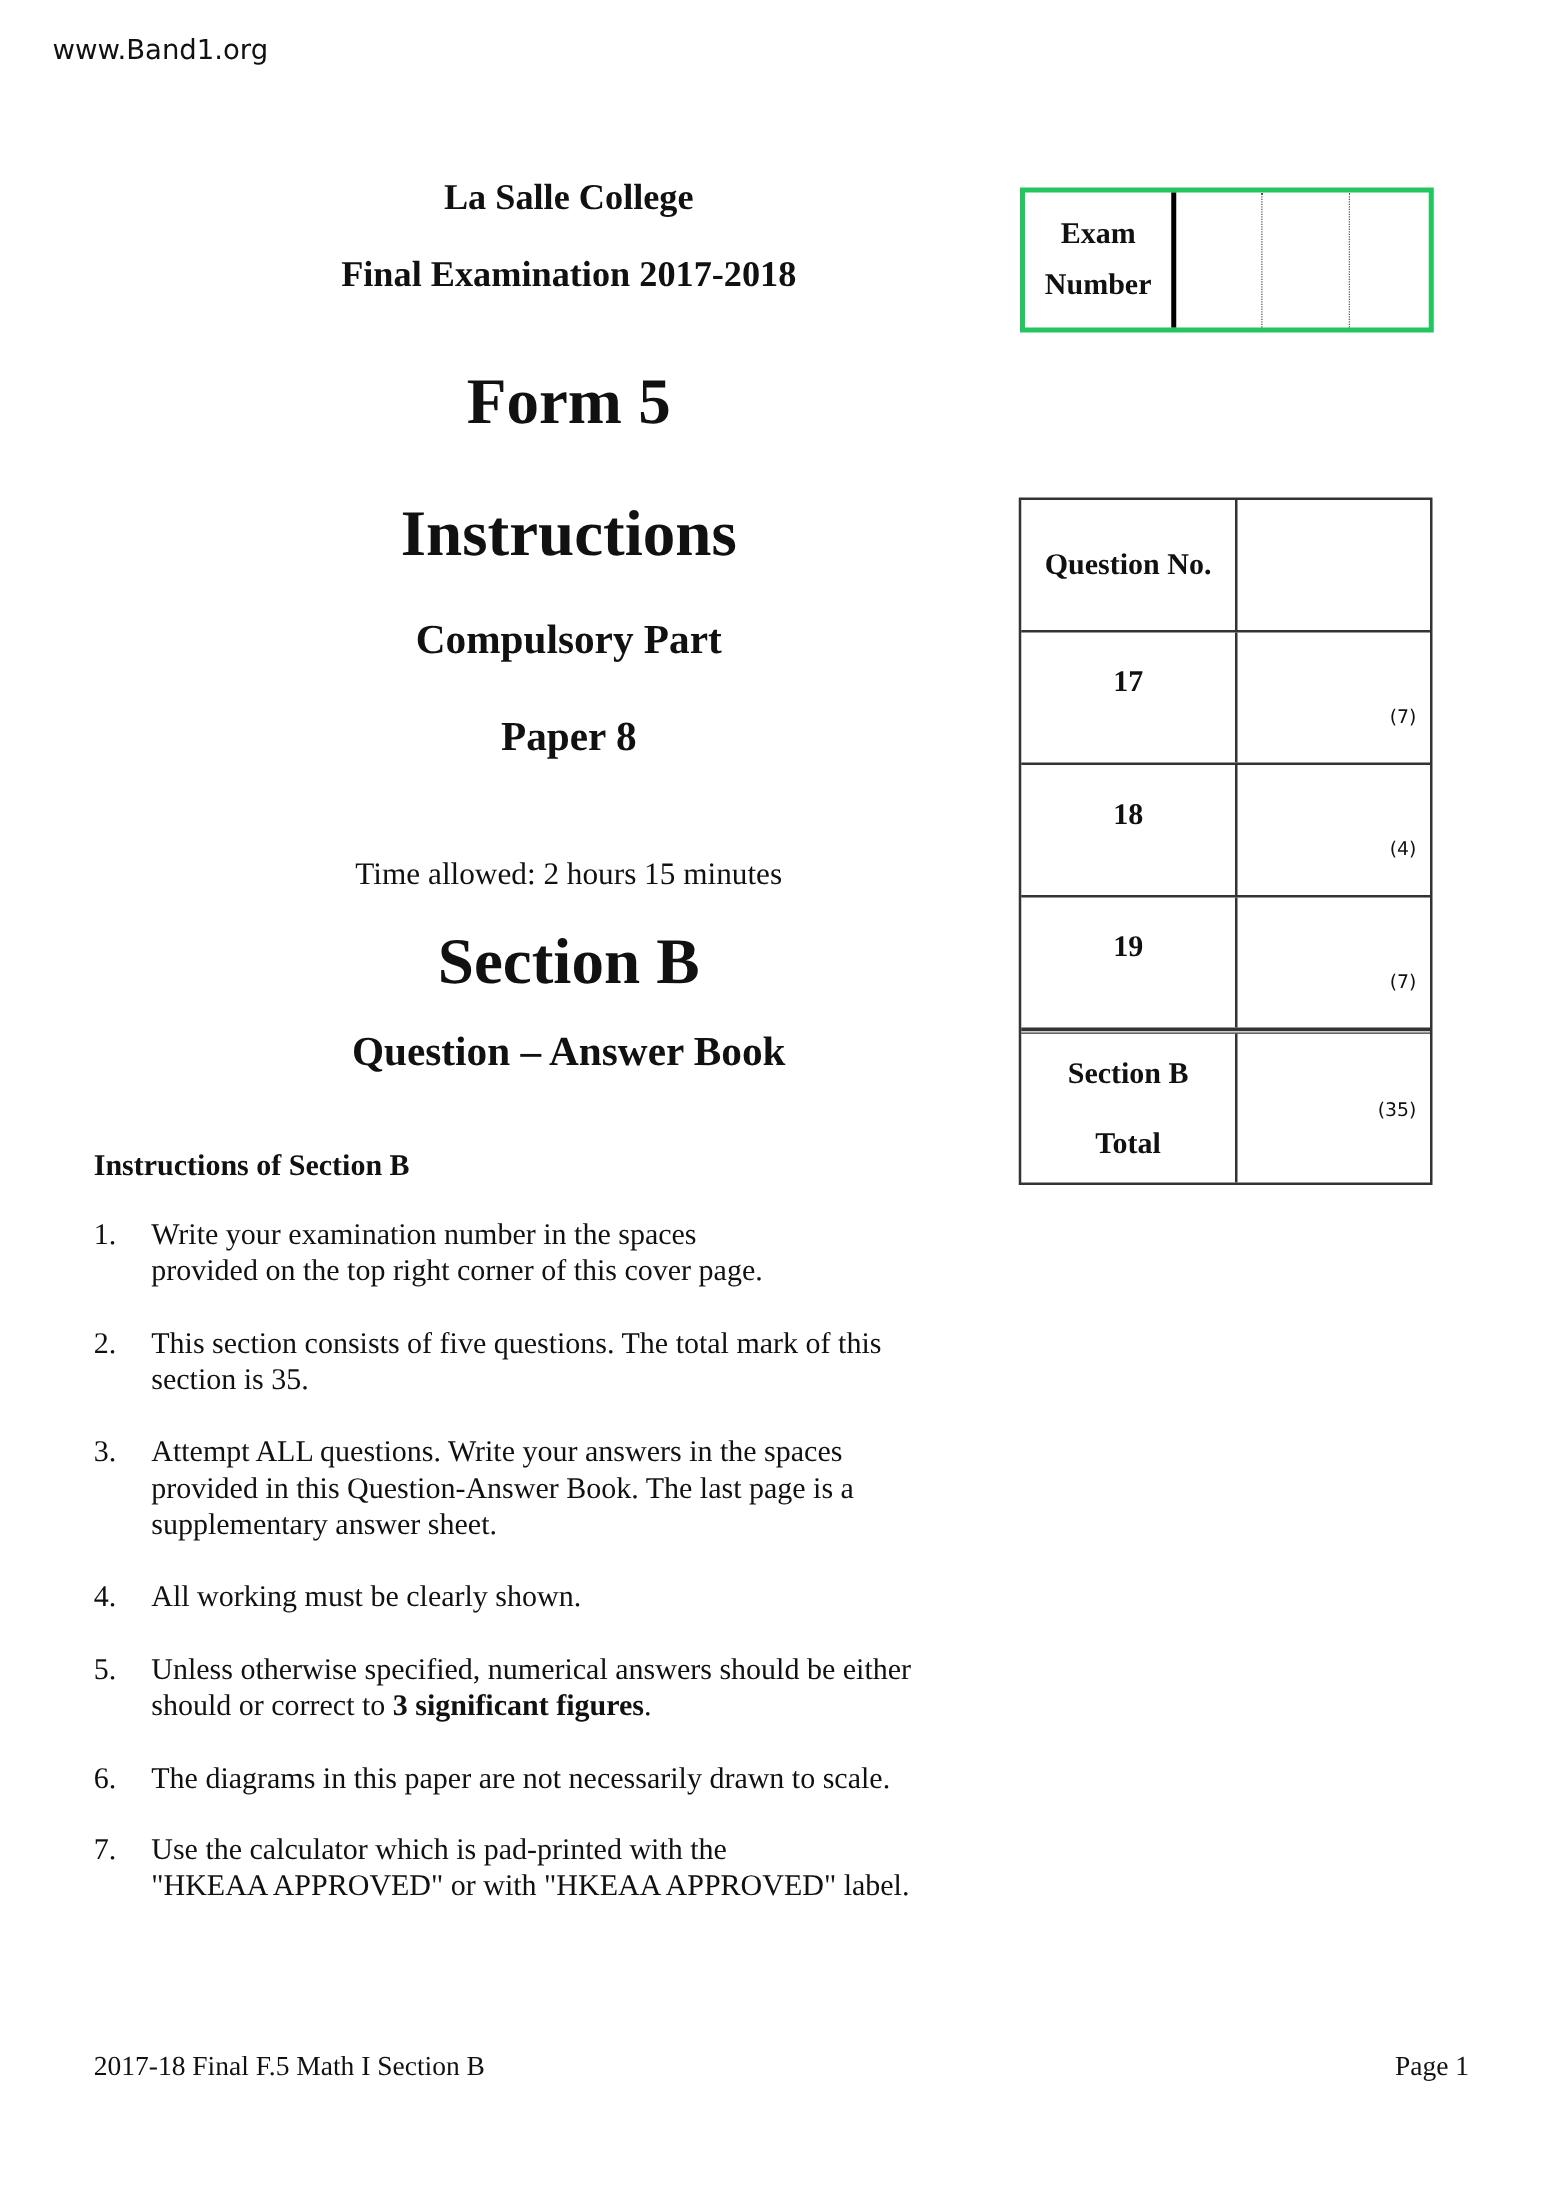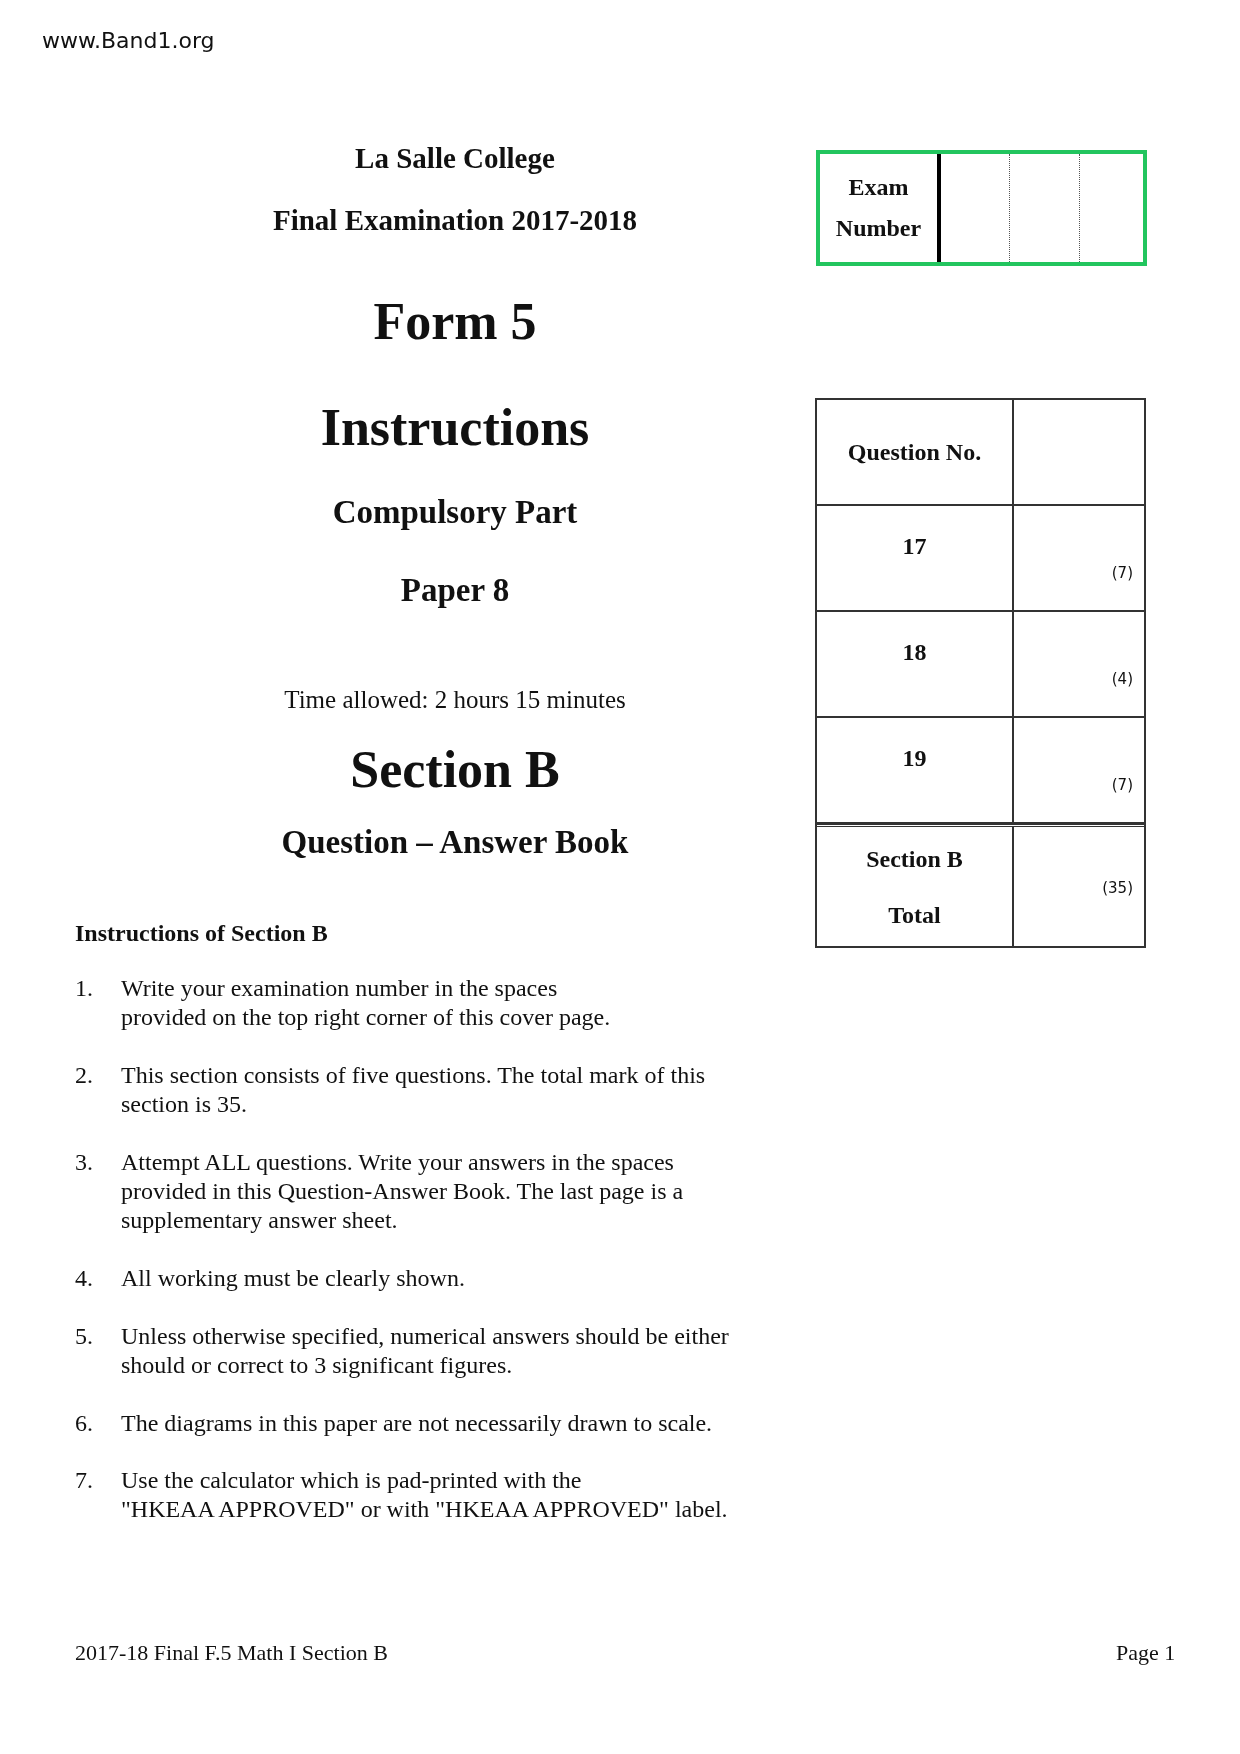--- a/index.html
+++ b/index.html
@@ -25,39 +25,39 @@
   .exam-box .cell { position: absolute; top: 0; height: 100%; }
   .exam-box .c1 { left: 121px; width: 68px; border-right: 1px dotted #555; }
   .exam-box .c2 { left: 190px; width: 69px; border-right: 1px dotted #555; }
   .exam-box .c3 { left: 260px; width: 63px; }
 
   
   .marks { left: 815px; top: 398px; width: 331px; border: 2px solid #333; box-sizing: border-box; }
   .mrow { display: flex; height: 106px; border-bottom: 2px solid #333; box-sizing: border-box; }
   .mrow:last-child { border-bottom: none; }
   .mrow.total { height: 122px; border-top: 3px double #333; }
-  .qcell { width: 197px; border-right: 2px solid #333; display: flex; justify-content: center; align-items: center;
+  .qcell { width: 173px; border-right: 2px solid #333; display: flex; justify-content: center; align-items: center;
            font-weight: bold; font-size: 24px; box-sizing: border-box; text-align: center; }
   .mcell { flex: 1; position: relative; font-weight: bold; font-size: 24px; display: flex; justify-content: center; align-items: center; }
   .mcell .max { position: absolute; right: 11px; top: 58px; font-family: "DejaVu Sans", "Liberation Sans", sans-serif; font-size: 15px; font-weight: normal; }
   .mrow.total .mcell .max { top: 52px; }
   .mrow.header .qcell, .mrow.header .mcell { font-size: 24px; }
   .qcell.num { padding-bottom: 24px; }
   .total .qcell { flex-direction: column; line-height: 56px; }
 
   
   .instr-head { left: 75px; top: 920px; font-weight: bold; font-size: 24px; }
   .instr { left: 75px; width: 700px; font-size: 24px; line-height: 29px; }
   .instr .num { position: absolute; left: 0; top: 0; }
   .instr .txt { margin-left: 46px; }
   .i1 { top: 974px; } .i2 { top: 1061px; } .i3 { top: 1148px; }
   .i4 { top: 1264px; } .i5 { top: 1322px; } .i6 { top: 1409px; } .i7 { top: 1466px; }
   .footer-left { left: 75px; top: 1640px; font-size: 22px; }
   .footer-right { left: 1116px; top: 1640px; font-size: 22px; }
-  b { font-weight: normal; }
+  b { font-weight: bold; }
 </style>
 </head>
 <body>
 
 <div class="abs watermark">www.Band1.org</div>
 
 <div class="abs center-col school">La Salle College</div>
 <div class="abs center-col exam-title">Final Examination 2017-2018</div>
 <div class="abs center-col form">Form 5</div>
 <div class="abs center-col subject">Instructions</div>

